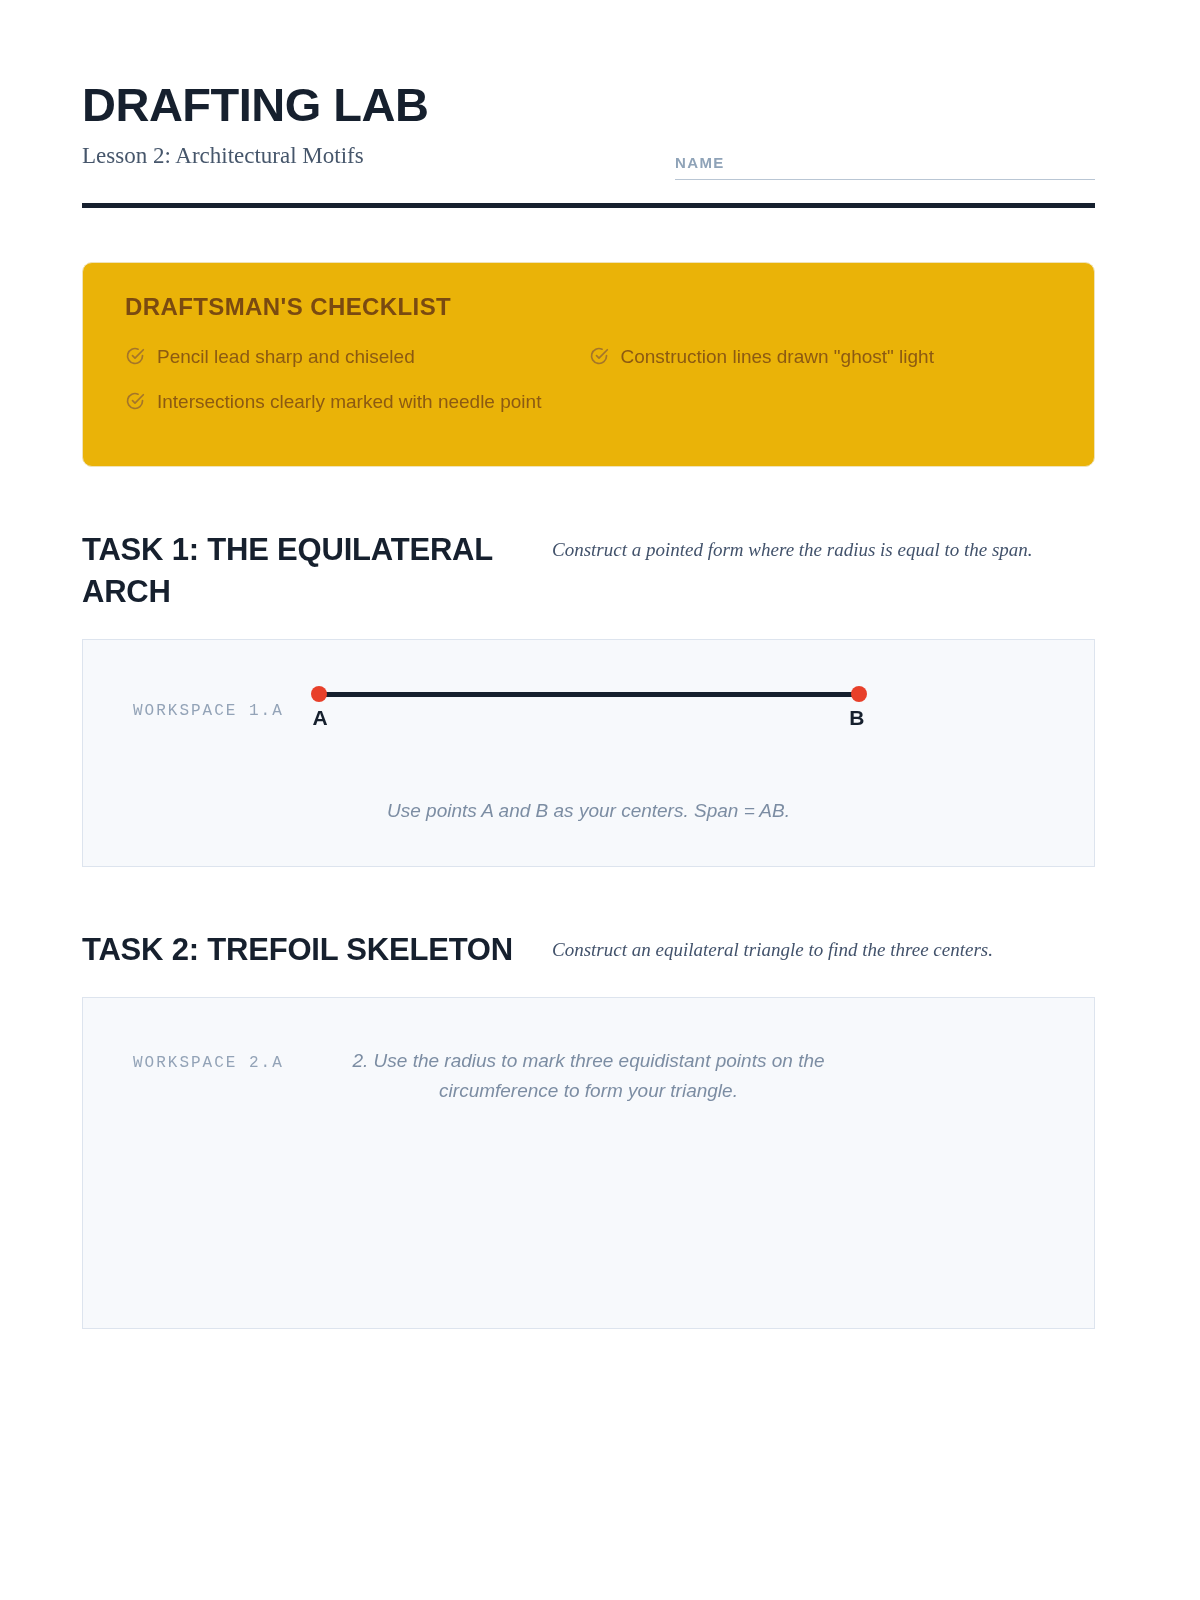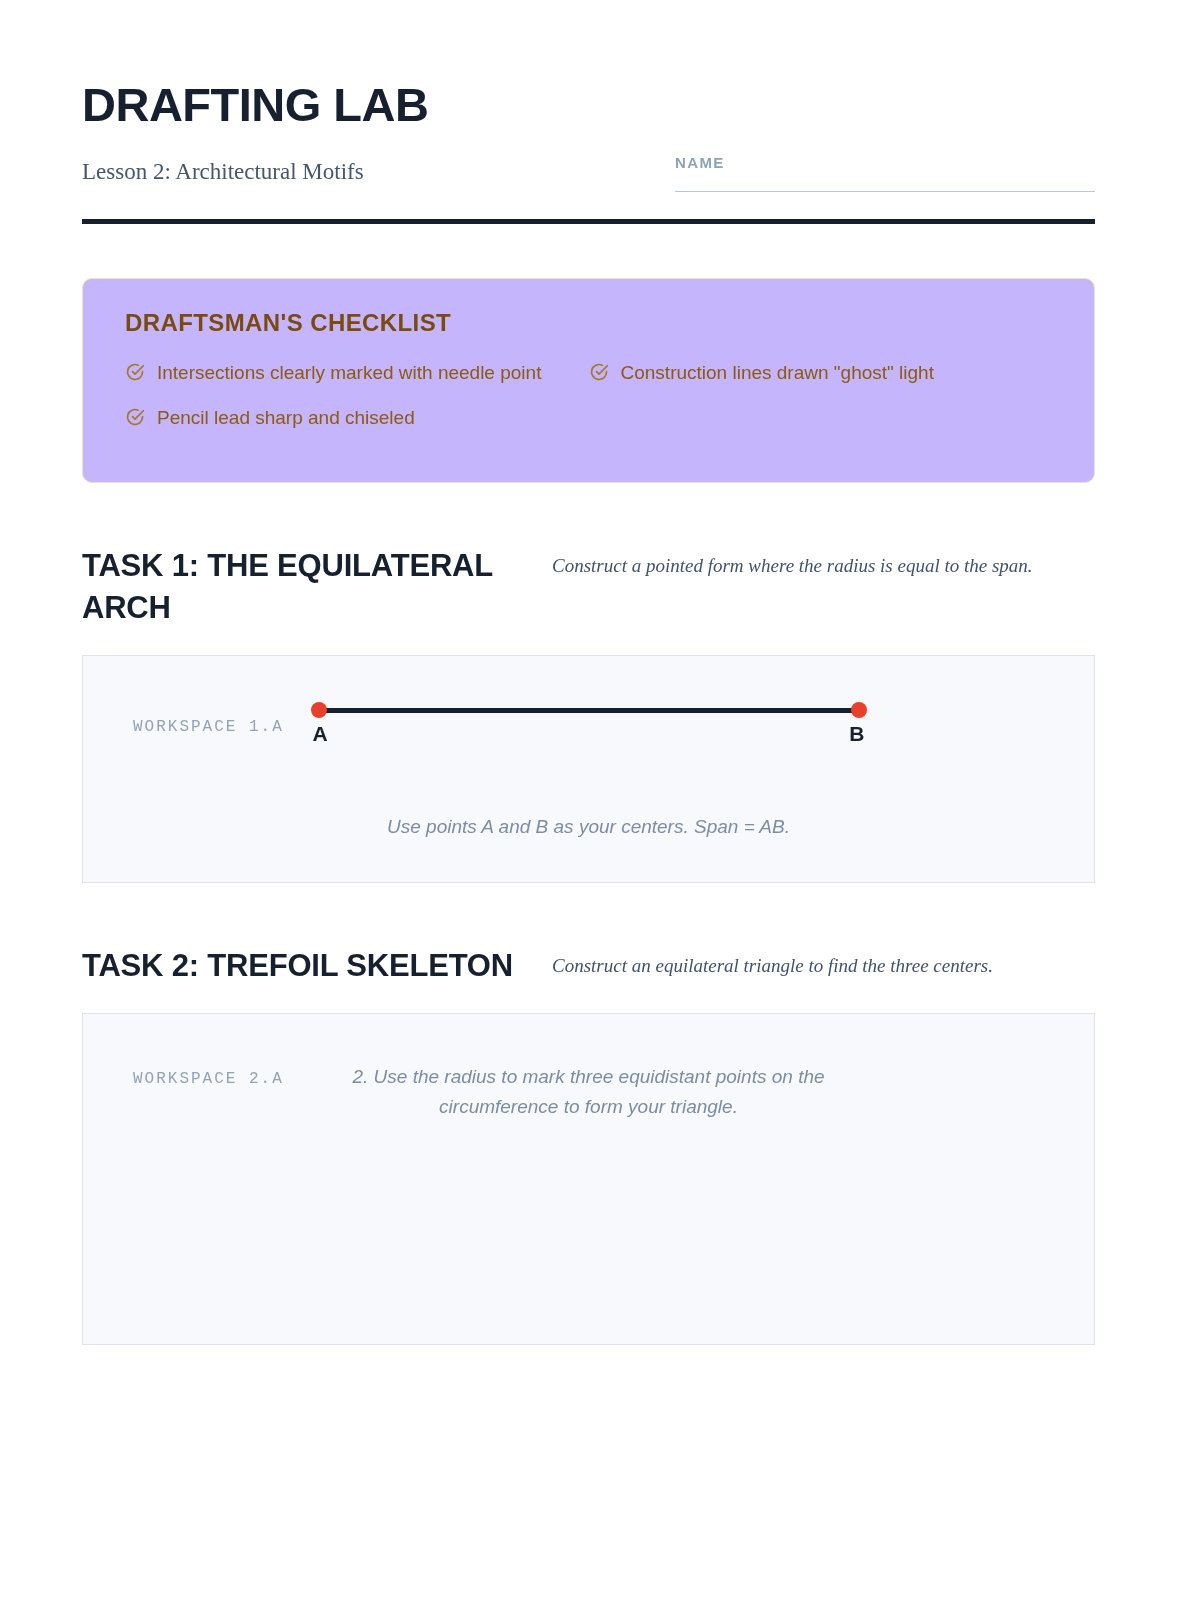--- a/index.html
+++ b/index.html
@@ -30,50 +30,50 @@
     font-size: 47px;
     font-weight: bold;
     letter-spacing: -0.5px;
     color: #16202e;
     line-height: 1.05;
     margin: 0;
   }
   .subtitle {
     font-size: 23px;
     color: #46566b;
-    margin-top: 30px;
+    margin-top: 14px;
     font-family: "Liberation Serif", serif;
   }
   .name-field {
     position: absolute;
     right: 0;
     top: 74px;
     width: 420px;
   }
   .name-label {
     font-size: 15px;
     letter-spacing: 1.4px;
     color: #8fa3b8;
     font-weight: bold;
-    padding-bottom: 19px;
+    padding-bottom: 7px;
   }
   .name-rule {
     border-bottom: 1.5px solid #b9c6d4;
     height: 1px;
     width: 100%;
   }
   .header-rule {
     margin-top: 34px;
     border-top: 5px solid #16202e;
   }
 
   
   .checklist {
     margin-top: 54px;
-    background: #c4b5fd;
+    background: #eab308;
     border: 1px solid #f0e3b8;
     border-radius: 10px;
     padding: 30px 42px 34px 42px;
   }
   .checklist-title {
     font-size: 24px;
     font-weight: bold;
     letter-spacing: 0.4px;
     color: #7a4a11;
     margin-bottom: 22px;
@@ -237,30 +237,30 @@
     <div class="checklist-grid">
 
       <div class="check-col">
         <div class="check-item">
           <span class="check-icon">
             <svg width="20" height="20" viewBox="0 0 24 24" fill="none" stroke="#a4752a" stroke-width="2" stroke-linecap="round" stroke-linejoin="round">
               <path d="M21 11.5V12a9 9 0 1 1-5.3-8.2"></path>
               <polyline points="9 11.5 12 14.5 22 4.5"></polyline>
             </svg>
           </span>
-          <span class="check-text">Intersections clearly marked with needle point</span>
+          <span class="check-text">Pencil lead sharp and chiseled</span>
         </div>
         <div class="check-item">
           <span class="check-icon">
             <svg width="20" height="20" viewBox="0 0 24 24" fill="none" stroke="#a4752a" stroke-width="2" stroke-linecap="round" stroke-linejoin="round">
               <path d="M21 11.5V12a9 9 0 1 1-5.3-8.2"></path>
               <polyline points="9 11.5 12 14.5 22 4.5"></polyline>
             </svg>
           </span>
-          <span class="check-text">Pencil lead sharp and chiseled</span>
+          <span class="check-text">Intersections clearly marked with needle point</span>
         </div>
       </div>
 
       <div class="check-col">
         <div class="check-item">
           <span class="check-icon">
             <svg width="20" height="20" viewBox="0 0 24 24" fill="none" stroke="#a4752a" stroke-width="2" stroke-linecap="round" stroke-linejoin="round">
               <path d="M21 11.5V12a9 9 0 1 1-5.3-8.2"></path>
               <polyline points="9 11.5 12 14.5 22 4.5"></polyline>
             </svg>

